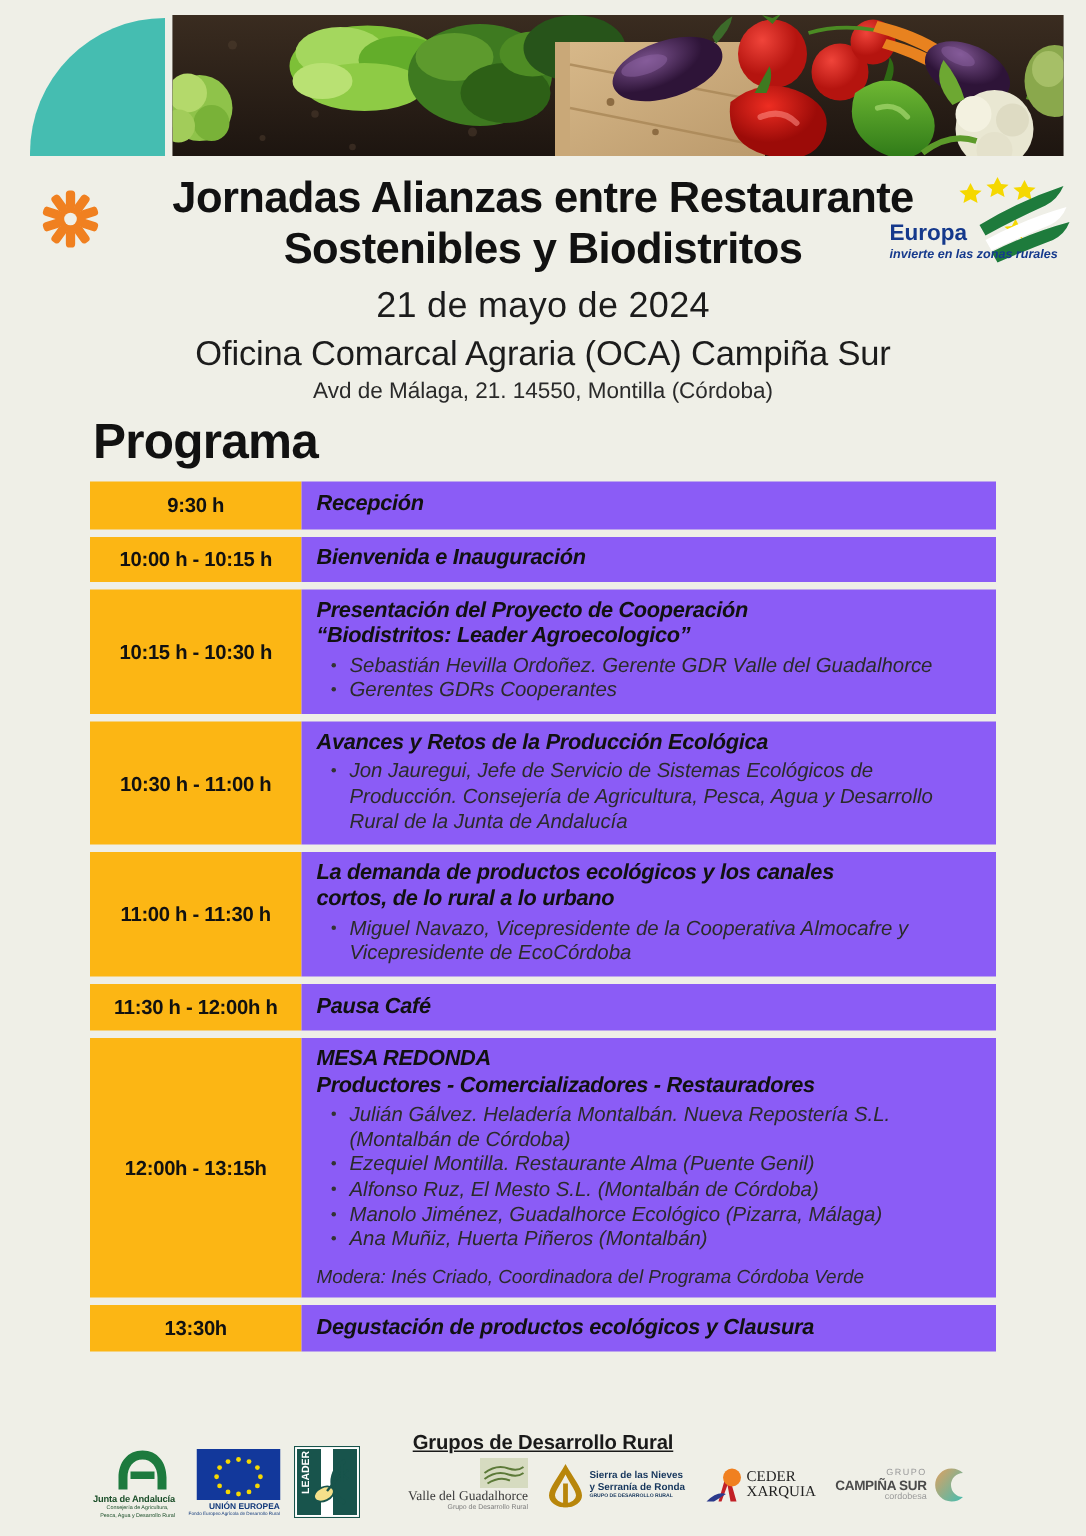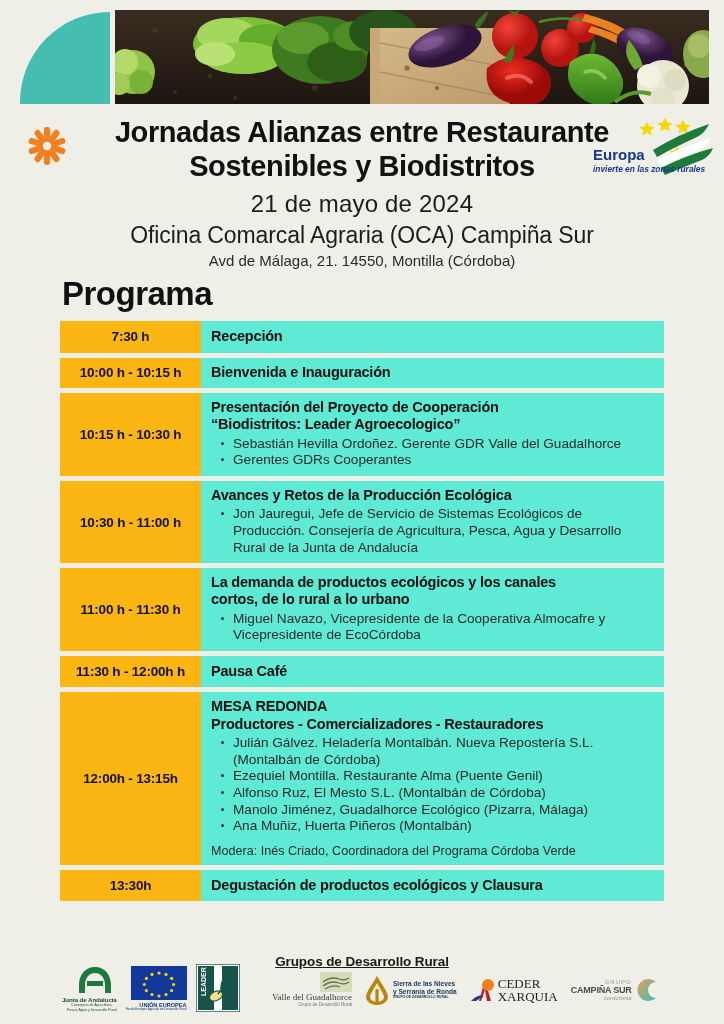--- a/index.html
+++ b/index.html
@@ -86,23 +86,24 @@
     width:141px;flex:0 0 141px;
     background:#fcb614;
     display:flex;align-items:center;justify-content:center;
     font-weight:bold;font-size:13.5px;
     color:#111;
     letter-spacing:-0.2px;
     text-align:center;
   }
   .desc-cell{
     flex:1;
-    background:#5eead4;
+    background:#8b5cf6;
     padding:6px 10px 7px 10px;
     box-sizing:border-box;
+    font-style:italic;
   }
   .desc-cell.compact{padding:7px 10px 7px 10px;display:flex;align-items:center;}
   .desc-title{
     font-weight:bold;
     font-size:14.5px;
     line-height:1.2;
     color:#111;
     letter-spacing:-0.2px;
   }
   .desc-title .ln{display:block;}
@@ -148,21 +149,21 @@
   }
   .gdr-logos{
     position:absolute;left:272px;top:20px;
     display:flex;align-items:center;gap:13px;
   }
   .logo-box{display:flex;flex-direction:column;align-items:flex-end;}
   .logo-cap{font-size:6.2px;font-weight:bold;color:#1c4f2a;margin-top:1px;letter-spacing:-0.1px;}
   .logo-sub{font-size:3.6px;color:#1c4f2a;line-height:1.25;text-align:center;}
   .vg-name{font-size:9px;color:#3a3a3a;font-family:"Liberation Serif",serif;}
   .vg-sub{font-size:4.6px;color:#7a7a7a;}
-  .ceder-a{font-size:13px;color:#222;font-family:"Liberation Serif",serif;line-height:1.0;}
+  .ceder-a{font-size:10px;color:#222;font-family:"Liberation Serif",serif;line-height:1.0;}
   .cs-top{font-size:6px;color:#9a9a9a;letter-spacing:1px;}
   .cs-mid{font-size:9px;font-weight:bold;color:#4a4a4a;letter-spacing:-0.2px;}
   .cs-bot{font-size:6px;color:#9a9a9a;}
   .snr-t1{font-size:6.6px;font-weight:bold;color:#16365c;line-height:1.12;}
   .snr-t2{font-size:3.4px;font-weight:bold;color:#16365c;}
   .eu-cap{font-size:5.6px;font-weight:bold;color:#10387a;margin-top:2px;}
   .eu-sub{font-size:3.1px;color:#10387a;text-align:center;line-height:1.25;}
 </style>
 </head>
 <body>
@@ -364,21 +365,21 @@
   </h1>
 
   <div class="date-line">21 de mayo de 2024</div>
   <div class="venue-line">Oficina Comarcal Agraria (OCA) Campiña Sur</div>
   <div class="address-line">Avd de Málaga, 21. 14550, Montilla (Córdoba)</div>
   <div class="programa-heading">Programa</div>
 </div>
 
 <div class="program">
     <div class="prow">
-      <div class="time-cell">7:30 h</div>
+      <div class="time-cell">9:30 h</div>
       <div class="desc-cell compact">
         <div class="desc-title">
           <span class="ln">Recepción</span>
         </div>
       </div>
     </div>
     <div class="prow">
       <div class="time-cell">10:00 h - 10:15 h</div>
       <div class="desc-cell">
         <div class="desc-title">

